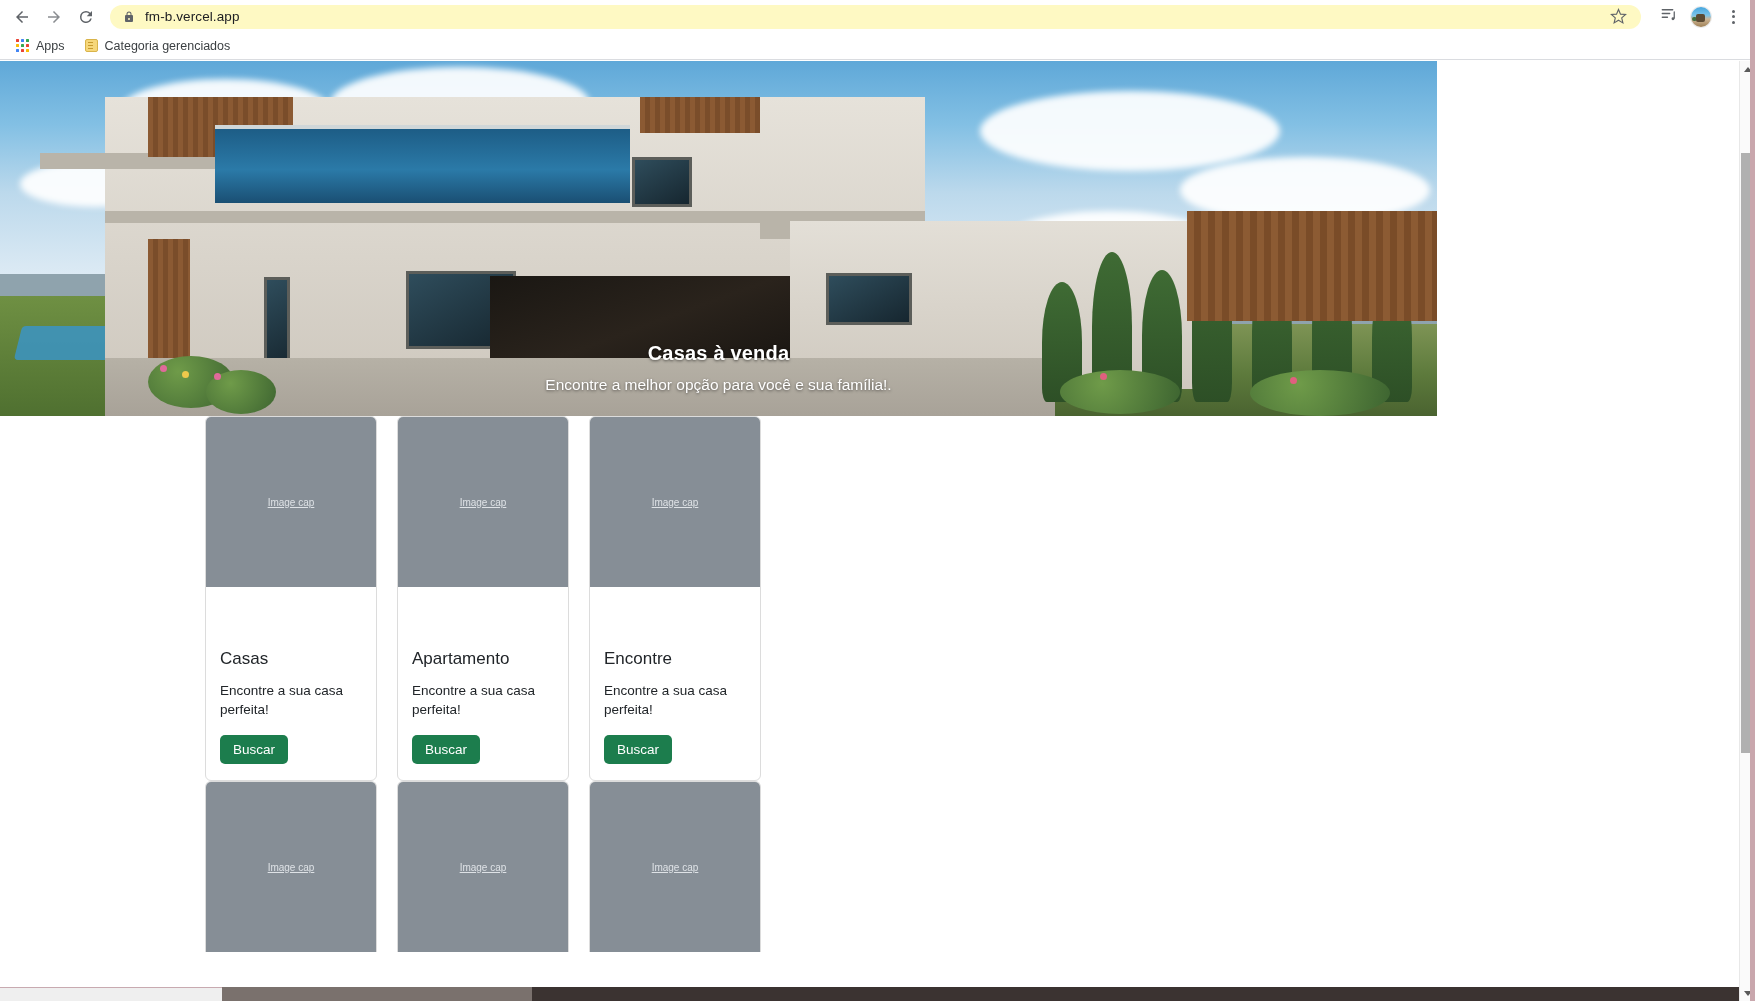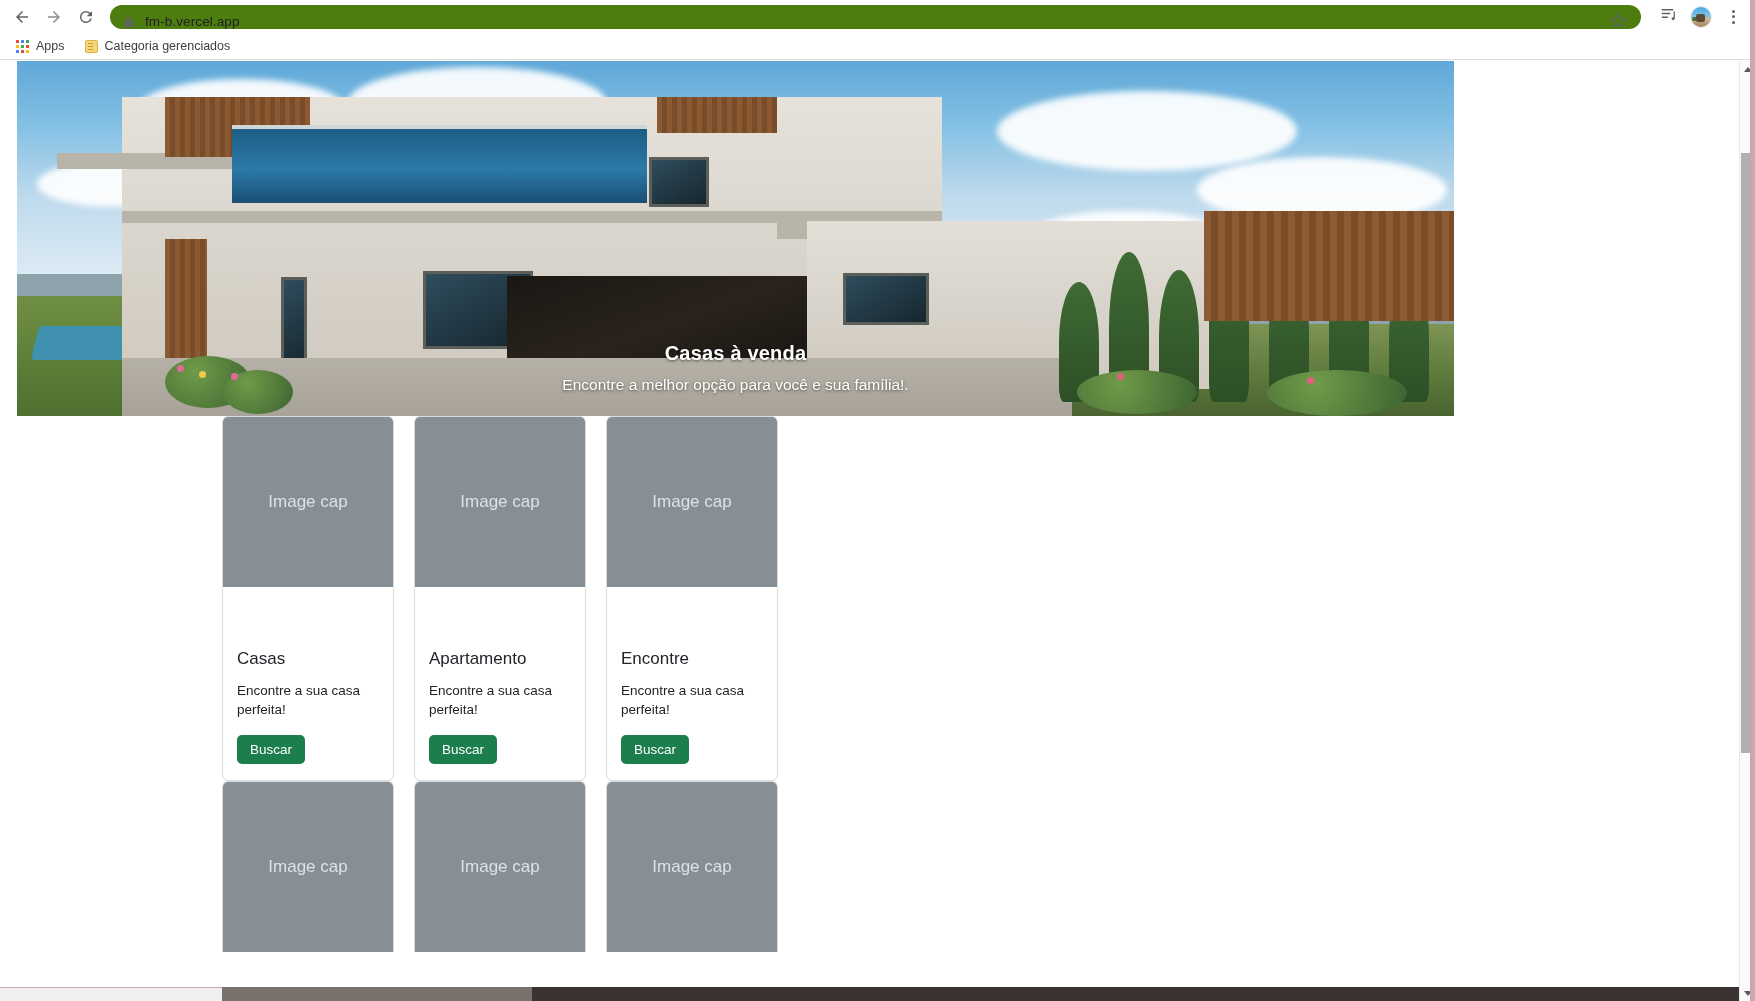--- a/index.html
+++ b/index.html
@@ -23,23 +23,23 @@
     width: 32px; height: 32px;
     display: flex; align-items: center; justify-content: center;
     border-radius: 50%; flex: none;
   }
   .nav-btn svg { display: block; }
 
   .omnibox {
     flex: 1 1 auto;
     height: 24px;
     margin: 0 10px 0 8px;
-    background: #4d7c0f;
+    background: #fef9c3;
     border-radius: 13px;
-    display: flex; align-items: flex-end;
+    display: flex; align-items: center;
     padding: 0 14px 0 13px;
     min-width: 0;
   }
   .lock-icon { flex: none; margin-right: 10px; display: flex; }
   .url-text {
     font-size: 13.5px; color: #202124;
     white-space: nowrap; overflow: hidden; text-overflow: ellipsis;
     letter-spacing: 0.1px;
   }
   .star-btn { margin-left: auto; flex: none; display: flex; padding-left: 8px; }
@@ -68,21 +68,21 @@
   .kebab i { width:3px; height:3px; border-radius:50%; background:#5f6368; display:block; }
 
   
   .bookmarks {
     height: 27px; background:#fff;
     display:flex; align-items:center;
     padding-left: 8px; gap: 4px;
     border-bottom: 1px solid #dadce0;
     position: relative; z-index: 5;
   }
-  .bm-item { display:flex; align-items:center; gap:7px; padding: 3px 8px; border-radius:4px; }
+  .bm-item { display:flex; align-items:flex-start; gap:7px; padding: 3px 8px; border-radius:4px; }
   .bm-label { font-size:12.5px; color:#3c4043; white-space:nowrap; }
   .apps-grid {
     width:13px; height:13px; display:grid;
     grid-template-columns: repeat(3,3px); grid-template-rows: repeat(3,3px);
     gap:2px; flex:none;
   }
   .apps-grid i { width:3px; height:3px; border-radius:.5px; display:block; }
   .folder-ico {
     width: 13px; height: 13px; flex:none;
     background:#f6d77a; border:1px solid #d9b44a; border-radius:2px;
@@ -93,21 +93,21 @@
     background: repeating-linear-gradient(#c79a2e 0 1px, transparent 1px 3px);
   }
 
   
   .viewport {
     position:absolute; left:0; top:61px;
     width: 1755px; height: 940px;
     background:#fff; overflow:hidden;
   }
   .page {
-    position:absolute; left:17px; top:0;
+    position:absolute; left:0; top:0;
     width: 1739px; height: 927px;
     overflow:hidden; background:#fff;
   }
 
   
   .hero {
     position:relative;
     width: 1437px; height: 355px;
     overflow:hidden;
     background:#8fa3ad;
@@ -214,21 +214,21 @@
     background:#fff;
     border:1px solid #dcdcdc;
     border-radius:6px;
     overflow:hidden;
     display:flex; flex-direction:column;
   }
   .card-img {
     height:170px; background:#868e96;
     display:flex; align-items:center; justify-content:center;
   }
-  .card-img span { color:#dee2e6; font-size:17px; }
+  .card-img span { color:#dee2e6; font-size:10px;text-decoration:underline; }
   .card-body { padding:14px 14px 16px 14px;margin-top:48px; }
   .card-title { font-size:17px; font-weight:400; color:#212529; margin-bottom:12px; }
   .card-text { font-size:13.5px; color:#212529; line-height:1.42; margin-bottom:16px; max-width:130px; }
   .btn-buscar {
     display:inline-block;
     background:#1c7d4d; color:#fff;
     font-size:13.5px; padding:7px 13px;
     border:none; border-radius:5px; cursor:pointer;
     font-family:"Liberation Sans", sans-serif;
   }

